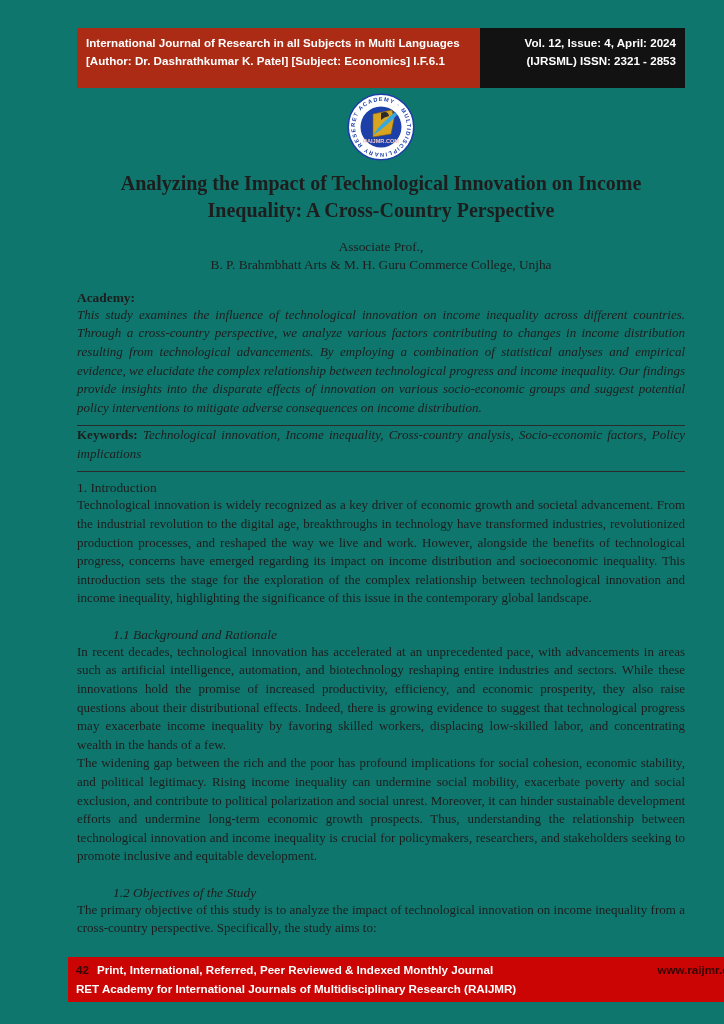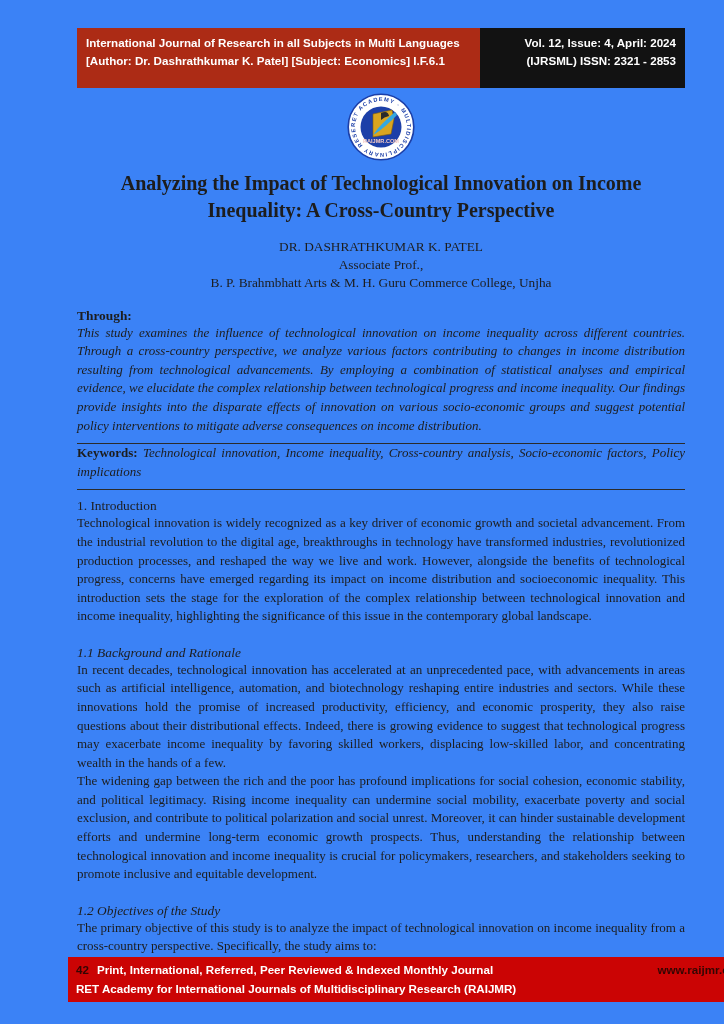--- a/index.html
+++ b/index.html
@@ -1,19 +1,19 @@
 <!DOCTYPE html>
 <html style="--header-red: #AC2B15; --header-black: #121212; --footer-red: #CB0404; --footer-dark-text: #330603; --logo-blue: #1C3FA8; --logo-light-blue: #35A8E0; --logo-gold: #D9A520; --text-color: #1d1d1d;"><head>
 <meta charset="utf-8">
 <style>
   html, body { margin:0; padding:0; background:#ffffff; }
   .page {
     position:relative;
     width:724px; height:1024px;
-    background:#3b82f6;
+    background:#0f766e;
     overflow:hidden;
     font-family:"Liberation Serif", serif;
     color:var(--text-color, #1d1d1d);
   }
   .content { padding:28px 39px 0 77px; }
 
   
   .header-banner {
     display:flex;
     font-family:"Liberation Sans", sans-serif;
@@ -57,21 +57,21 @@
     margin:0;
   }
   .abstract-body { font-style:italic; }
 
   .rule { border:0; border-top:1.6px solid #2b2b2b; margin:8px 0 0; }
   .keywords { margin-top:5px; }
   .kw-label { font-weight:700; }
   .kw-body { font-style:italic; }
 
   .sec-heading { font-size:13.4px; font-weight:400; margin:8px 0 0; }
-  .sec-heading.italic { font-style:italic; }
+  .sec-heading.italic { font-style:italic;margin-left:36px; }
   .mt-gap { margin-top:19px; }
 
   
   .footer-banner {
     position:absolute;
     left:68px; bottom:22px;
     width:688px;
     box-sizing:border-box;
     background:var(--footer-red, #CB0404);
     color:#ffffff;
@@ -117,26 +117,25 @@
         <path d="M26 21 L45 17 L47 26 L44 41 L26 44 Z" fill="#D9A520" stroke="#8a6200" stroke-width="0.6"></path>
         <path d="M34 20 q7 -3 8 3 q-5 1 -8 4 z" fill="#2a2a2a"></path>
         <path d="M48 19 C40 26 32 33 26 42 C35 37 43 29 50 22 Z" fill="#35A8E0"></path>
         <text x="34" y="50" text-anchor="middle" font-size="5.6" fill="#f3c9c4" font-family="Liberation Sans, sans-serif" font-weight="bold">RAIJMR.COM</text>
       </svg>
     </div>
 
     <h1 class="paper-title">Analyzing the Impact of Technological Innovation on Income Inequality: A Cross-Country Perspective</h1>
 
     <div class="authors">
-      <div>DR. DASHRATHKUMAR K. PATEL</div>
       <div>Associate Prof.,</div>
       <div>B. P. Brahmbhatt Arts &amp; M. H. Guru Commerce College, Unjha</div>
     </div>
 
-    <div class="abstract-label">Through:</div>
+    <div class="abstract-label">Academy:</div>
     <p class="body-text abstract-body">This study examines the influence of technological innovation on income inequality across different countries. Through a cross-country perspective, we analyze various factors contributing to changes in income distribution resulting from technological advancements. By employing a combination of statistical analyses and empirical evidence, we elucidate the complex relationship between technological progress and income inequality. Our findings provide insights into the disparate effects of innovation on various socio-economic groups and suggest potential policy interventions to mitigate adverse consequences on income distribution.</p>
 
     <hr class="rule">
 
     <p class="body-text keywords"><span class="kw-label">Keywords:</span>&nbsp;<span class="kw-body">Technological innovation, Income inequality, Cross-country analysis, Socio-economic factors, Policy implications</span></p>
 
     <hr class="rule">
 
     <h3 class="sec-heading">1. Introduction</h3>
     <p class="body-text">Technological innovation is widely recognized as a key driver of economic growth and societal advancement. From the industrial revolution to the digital age, breakthroughs in technology have transformed industries, revolutionized production processes, and reshaped the way we live and work. However, alongside the benefits of technological progress, concerns have emerged regarding its impact on income distribution and socioeconomic inequality. This introduction sets the stage for the exploration of the complex relationship between technological innovation and income inequality, highlighting the significance of this issue in the contemporary global landscape.</p>

